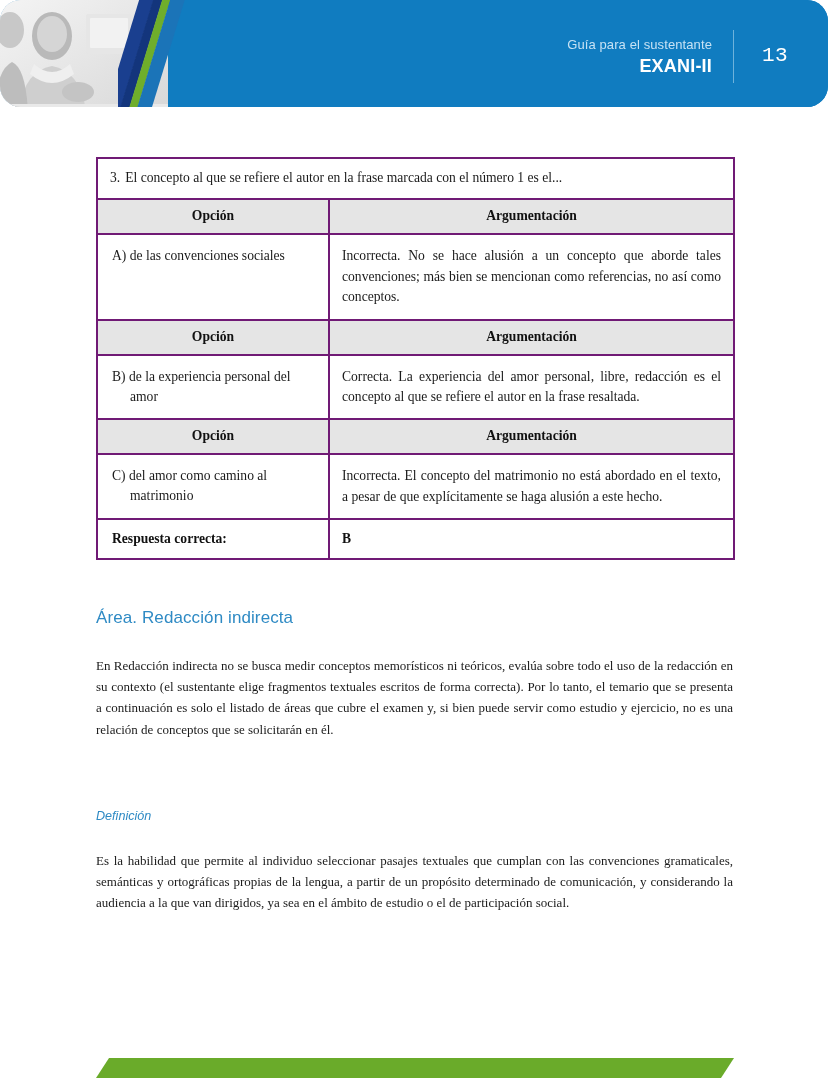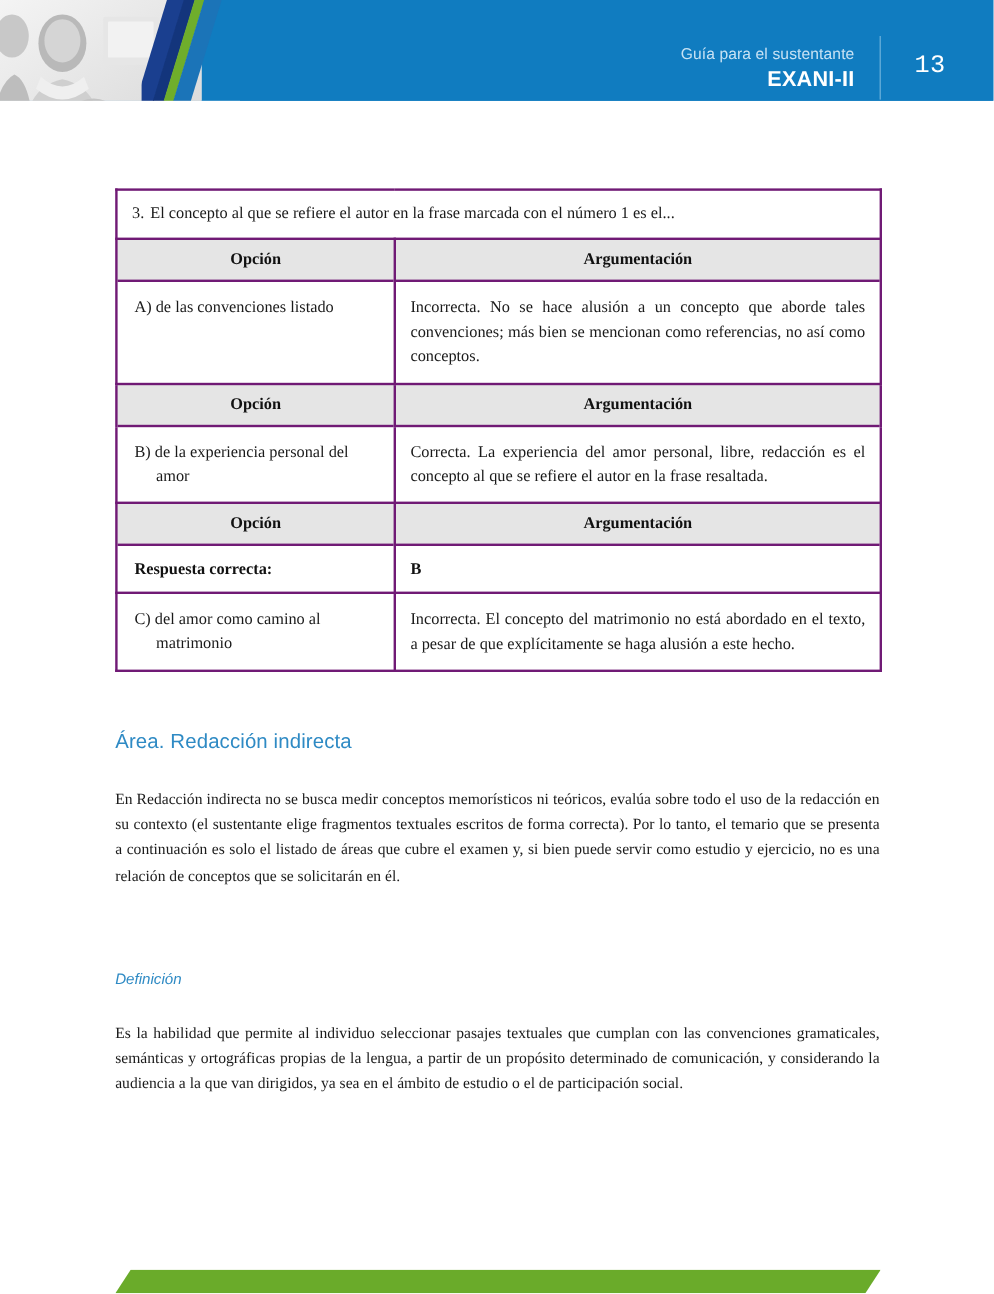--- a/index.html
+++ b/index.html
@@ -13,23 +13,24 @@
     font-family: "Liberation Serif", serif;
     overflow: hidden;
     position: relative;
   }
 
   
   .page-header {
     position: absolute;
     left: 0; top: 0;
     width: 828px;
-    height: 84px;
+    height: 107px;
     background: #107cc0;
     overflow: hidden;
+    border-radius: 21px;
   }
   .header-photo {
     position: absolute;
     left: 0; top: 0;
     width: 168px;
     height: 113px;
     overflow: hidden;
     background: #efefef;
   }
   .header-photo .photo-canvas {
@@ -267,21 +268,21 @@
       </td>
     </tr>
 
     <tr class="hdr-row">
       <td>Opción</td>
       <td>Argumentación</td>
     </tr>
     <tr>
       <td>
         <div class="cell-option">
-          <div class="opt-hang">A) de las convenciones listado</div>
+          <div class="opt-hang">A) de las convenciones sociales</div>
         </div>
       </td>
       <td>
         <div class="cell-arg">Incorrecta. No se hace alusión a un concepto que aborde tales convenciones; más bien se mencionan como referencias, no así como conceptos.</div>
       </td>
     </tr>
 
     <tr class="hdr-row">
       <td>Opción</td>
       <td>Argumentación</td>
@@ -296,37 +297,37 @@
         <div class="cell-arg">Correcta. La experiencia del amor personal, libre, redacción es el concepto al que se refiere el autor en la frase resaltada.</div>
       </td>
     </tr>
 
     <tr class="hdr-row">
       <td>Opción</td>
       <td>Argumentación</td>
     </tr>
     <tr>
       <td>
-        <div class="cell-answer-label">Respuesta correcta:</div>
-      </td>
-      <td>
-        <div class="cell-answer-value">B</div>
-      </td>
-    </tr>
-
-    <tr>
-      <td>
         <div class="cell-option">
           <div class="opt-hang">C) del amor como camino al matrimonio</div>
         </div>
       </td>
       <td>
         <div class="cell-arg">Incorrecta. El concepto del matrimonio no está abordado en el texto, a pesar de que explícitamente se haga alusión a este hecho.</div>
       </td>
     </tr>
+
+    <tr>
+      <td>
+        <div class="cell-answer-label">Respuesta correcta:</div>
+      </td>
+      <td>
+        <div class="cell-answer-value">B</div>
+      </td>
+    </tr>
   </tbody>
 </table>
 
 <div class="section-heading">Área. Redacción indirecta</div>
 
 <div class="body-block" id="intro-paragraph">En Redacción indirecta no se busca medir conceptos memorísticos ni teóricos, evalúa sobre todo el uso de la redacción en su contexto (el sustentante elige fragmentos textuales escritos de forma correcta). Por lo tanto, el temario que se presenta a continuación es solo el listado de áreas que cubre el examen y, si bien puede servir como estudio y ejercicio, no es una relación de conceptos que se solicitarán en él.</div>
 
 <div class="sub-heading">Definición</div>
 
 <div class="body-block" id="definition-paragraph">Es la habilidad que permite al individuo seleccionar pasajes textuales que cumplan con las convenciones gramaticales, semánticas y ortográficas propias de la lengua, a partir de un propósito determinado de comunicación, y considerando la audiencia a la que van dirigidos, ya sea en el ámbito de estudio o el de participación social.</div>

